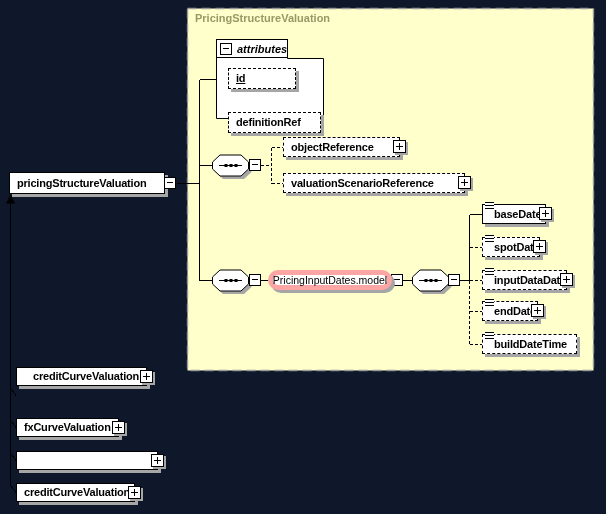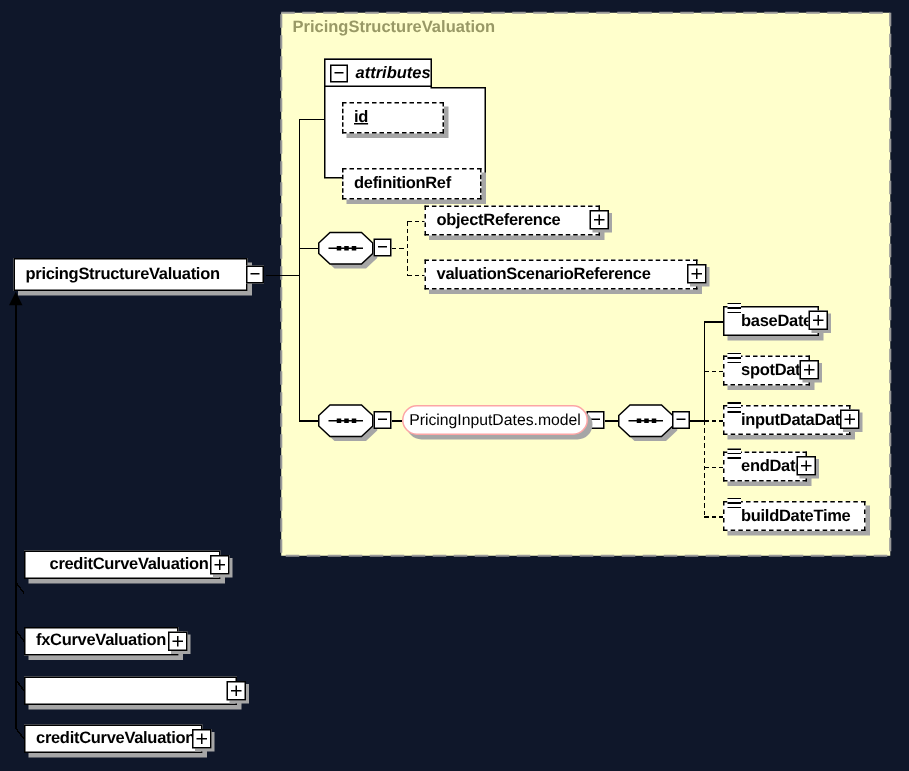--- a/index.html
+++ b/index.html
@@ -21,21 +21,21 @@
 
   .ctrl { position:absolute; box-sizing:border-box; width:12px; height:12px;
           background:#fff; border:1px solid #000; }
   .ctrl::before { content:""; position:absolute; left:2px; right:2px; top:4px; height:1px; background:#000; }
   .ctrl.inline { position:relative; flex:none; }
 
   .anno-icon { position:absolute; left:2px; top:-3px; width:9px; height:8px;
                background-color:#fff;
                background-image:repeating-linear-gradient(to bottom,#000 0 1px,transparent 1px 3px); }
 
-  .capsule { position:absolute; box-sizing:border-box; background:#fff; border:1px solid #fca5a5;
+  .capsule { position:absolute; box-sizing:border-box; background:#fff; border:5px solid #fca5a5;
              border-radius:10px; box-shadow:3px 3px 0 #a6a6a6; display:flex; align-items:center;
              justify-content:center; font-size:10.5px; line-height:1; white-space:nowrap; }
 
   .container-title { position:absolute; font-size:11px; font-weight:bold; color:#999966; }
 
   .attr-header { position:absolute; box-sizing:border-box; background:#fff; border:1px solid #000;
                  display:flex; align-items:center; gap:5px; padding-left:3px;
                  font-size:11px; font-weight:bold; font-style:italic; }
 </style>
 </head>

